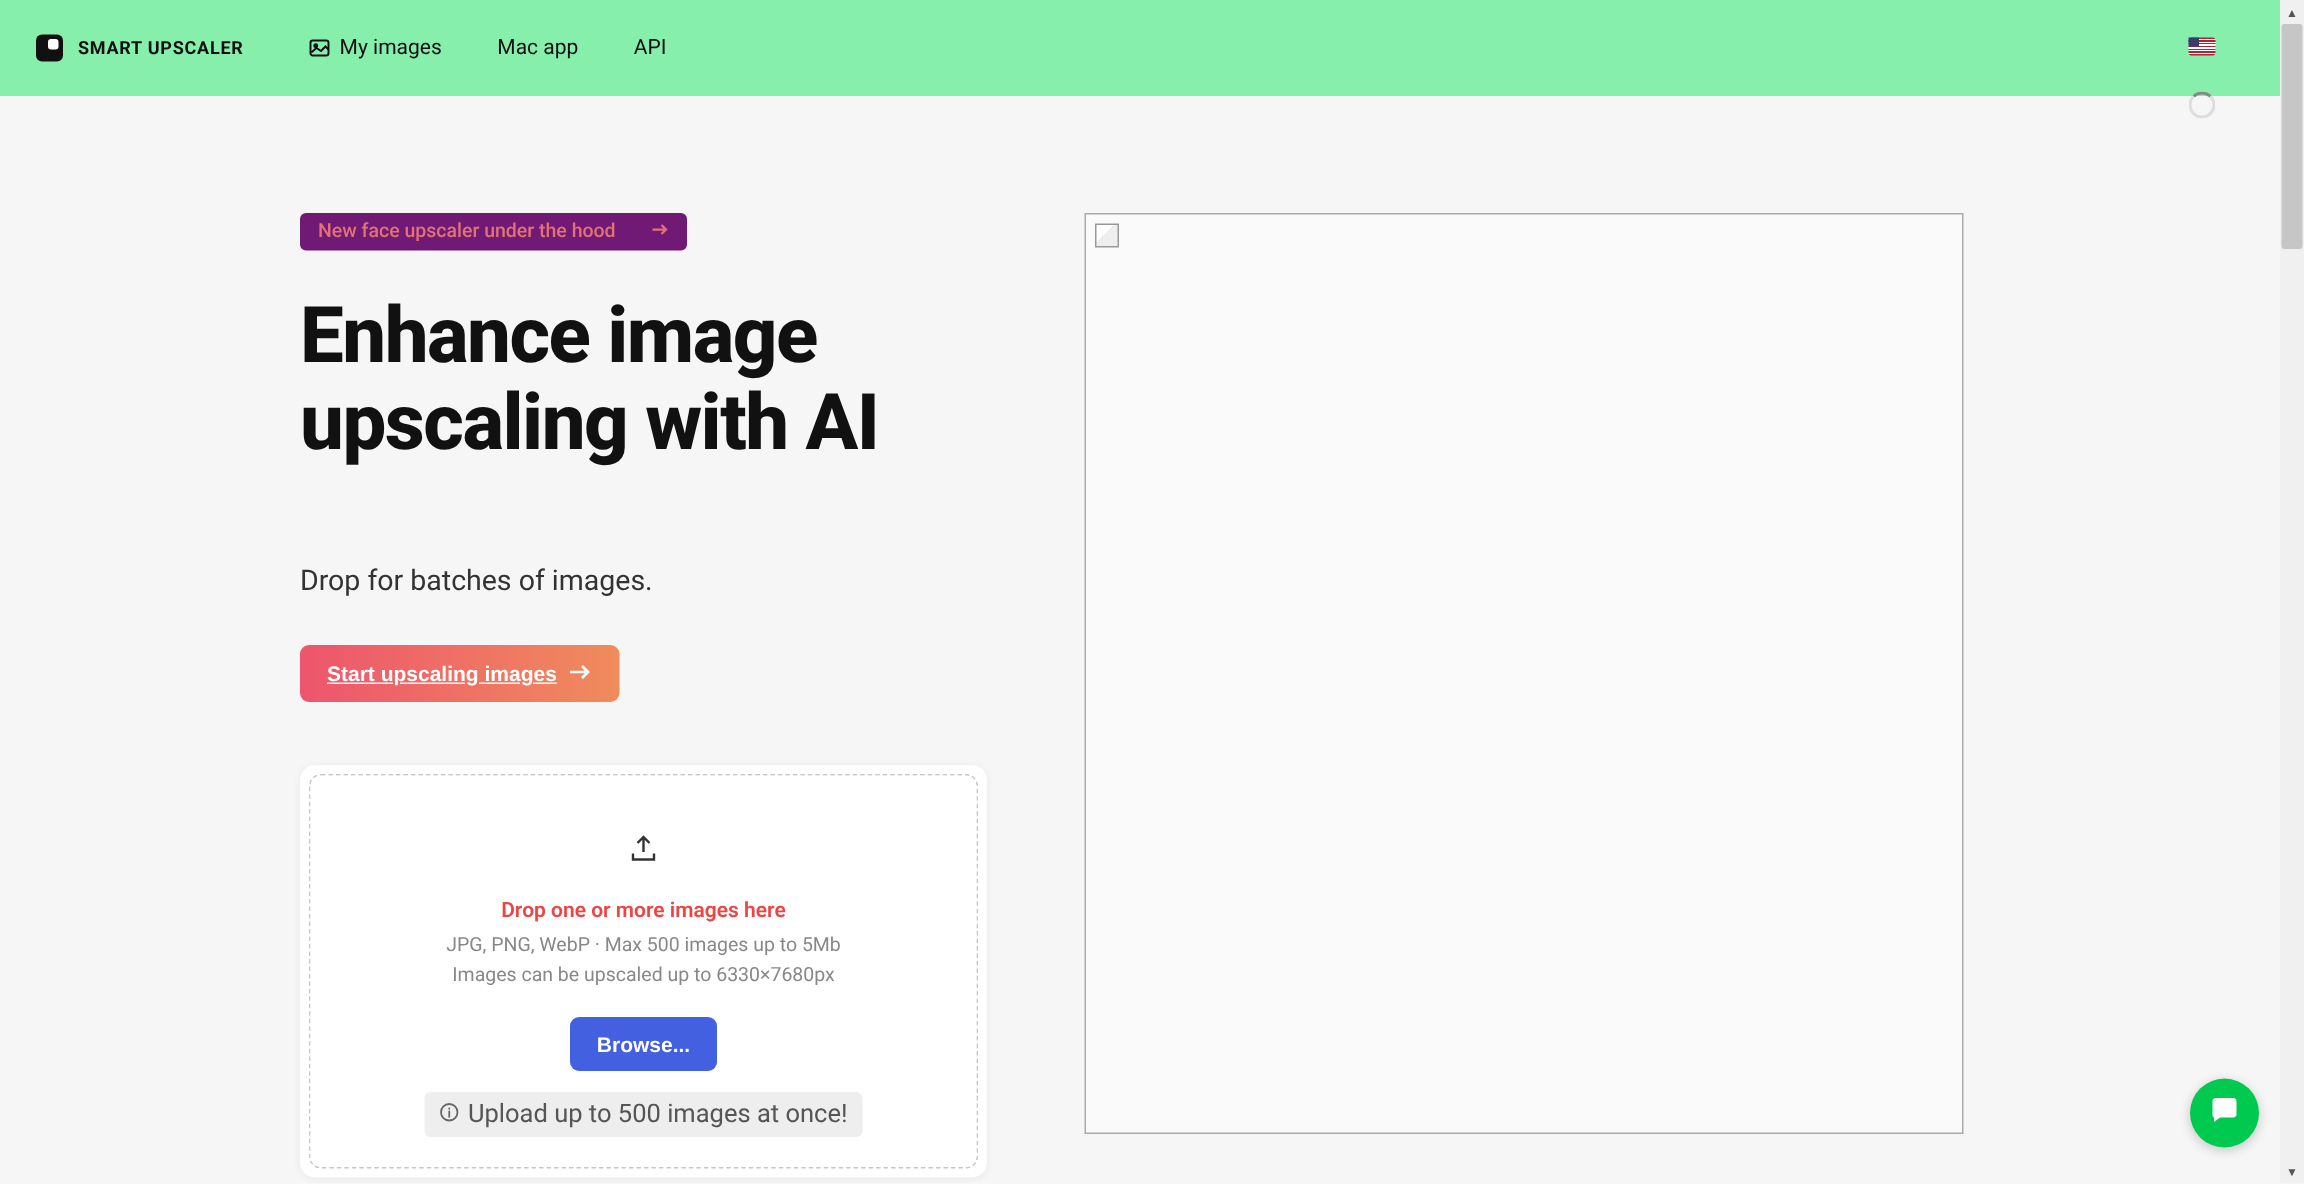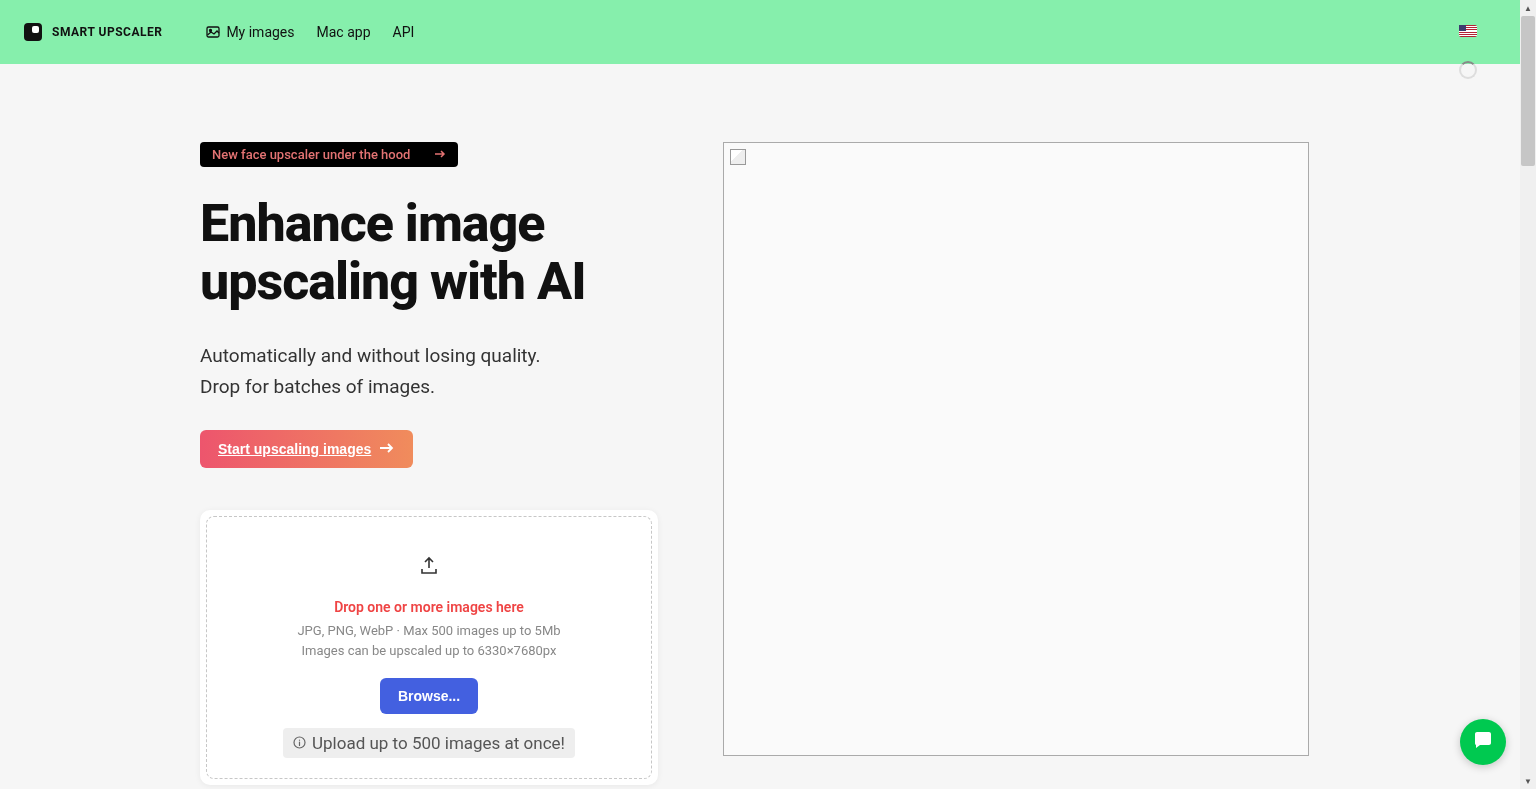--- a/index.html
+++ b/index.html
@@ -76,21 +76,21 @@
       right: 3px;
     }
     .logo-text {
       font-size: 12px;
       font-weight: 700;
       letter-spacing: 0.5px;
       color: #111;
     }
     .nav-links {
       display: flex;
-      gap: 22px;
+      gap: 37px;
       align-items: center;
     }
     .nav-link {
       font-size: 14px;
       color: #111;
       cursor: pointer;
       display: flex;
       align-items: center;
       gap: 6px;
     }
@@ -151,21 +151,21 @@
       padding: 78px 200px 0 200px;
       gap: 65px;
     }
     .content-left {
       flex: 0 0 458px;
     }
     .badge {
       display: inline-flex;
       align-items: center;
       gap: 24px;
-      background: #000000;
+      background: #701a75;
       color: #e37373;
       padding: 5px 12px;
       border-radius: 4px;
       font-size: 13px;
       font-weight: 500;
       margin-bottom: 28px;
       cursor: pointer;
     }
     .hero-title {
       font-size: 52px;
@@ -335,21 +335,21 @@
     <div class="badge">
       <span>New face upscaler under the hood</span>
       <span>
         <svg width="12" height="10" viewBox="0 0 12 10" fill="none" stroke="#e37373" stroke-width="1.5">
             <path d="M1 5 L10 5 M7 2 L10 5 L7 8"></path>
           </svg>
       </span>
     </div>
     <h1 class="hero-title">Enhance image upscaling with AI</h1>
     <p class="hero-subtitle">
-      <span>Automatically and without losing quality.</span><br>
+      <br>
       <span>Drop for batches of images.</span>
     </p>
     <button class="cta-button">
       <span>Start upscaling images</span>
       <span>
         <svg width="16" height="12" viewBox="0 0 16 12" fill="none" stroke="#fff" stroke-width="1.8">
             <path d="M1 6 L13 6 M9 2 L13 6 L9 10"></path>
           </svg>
       </span>
     </button>

